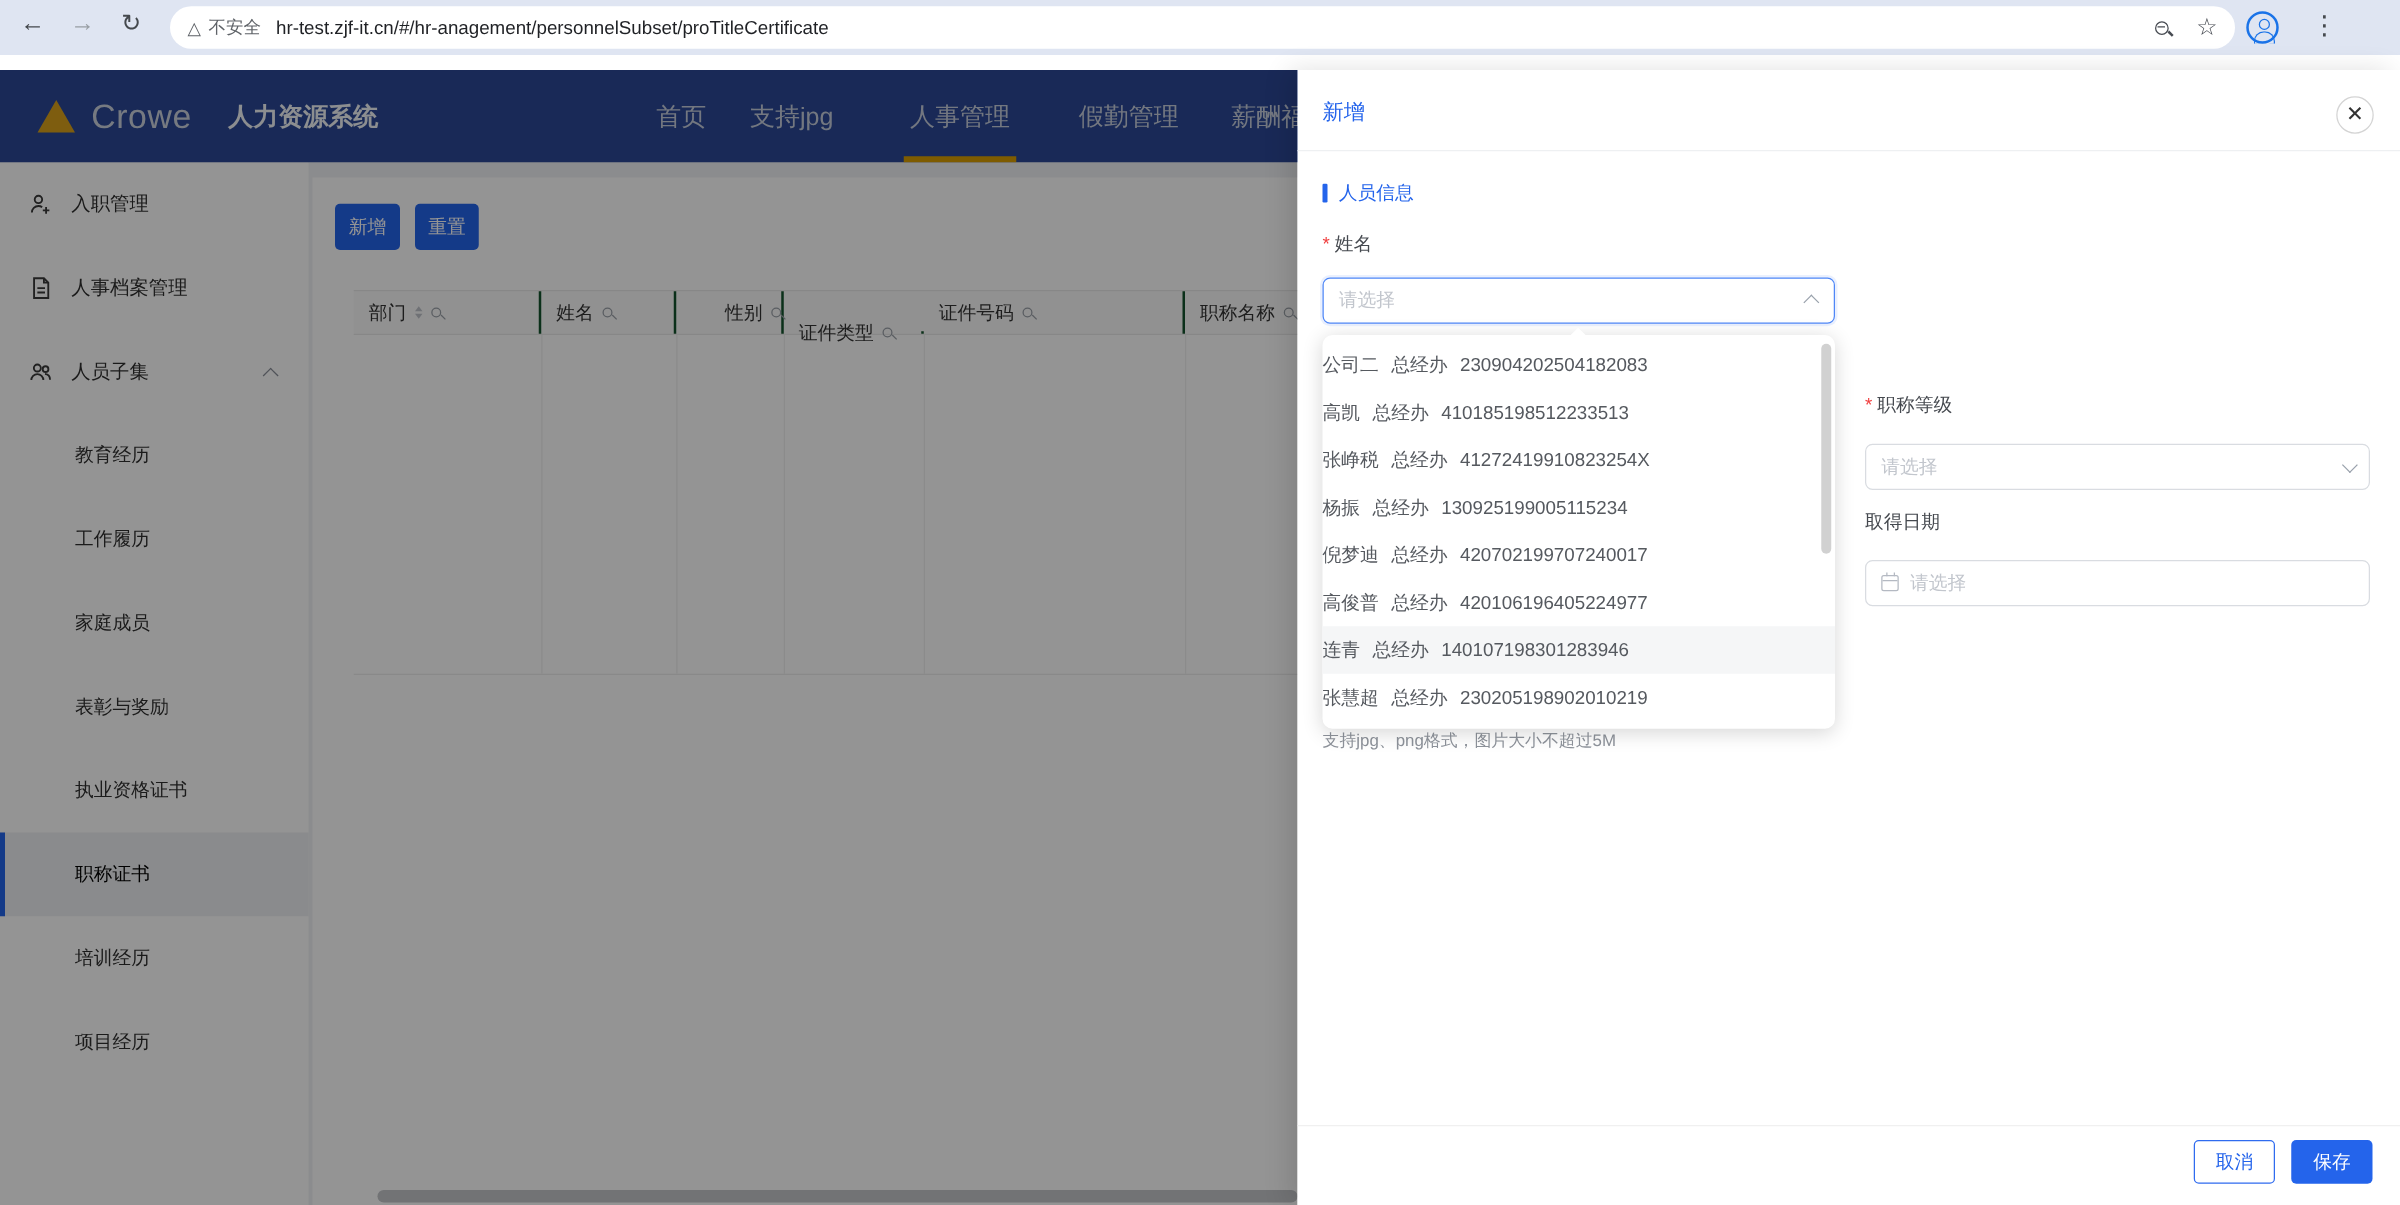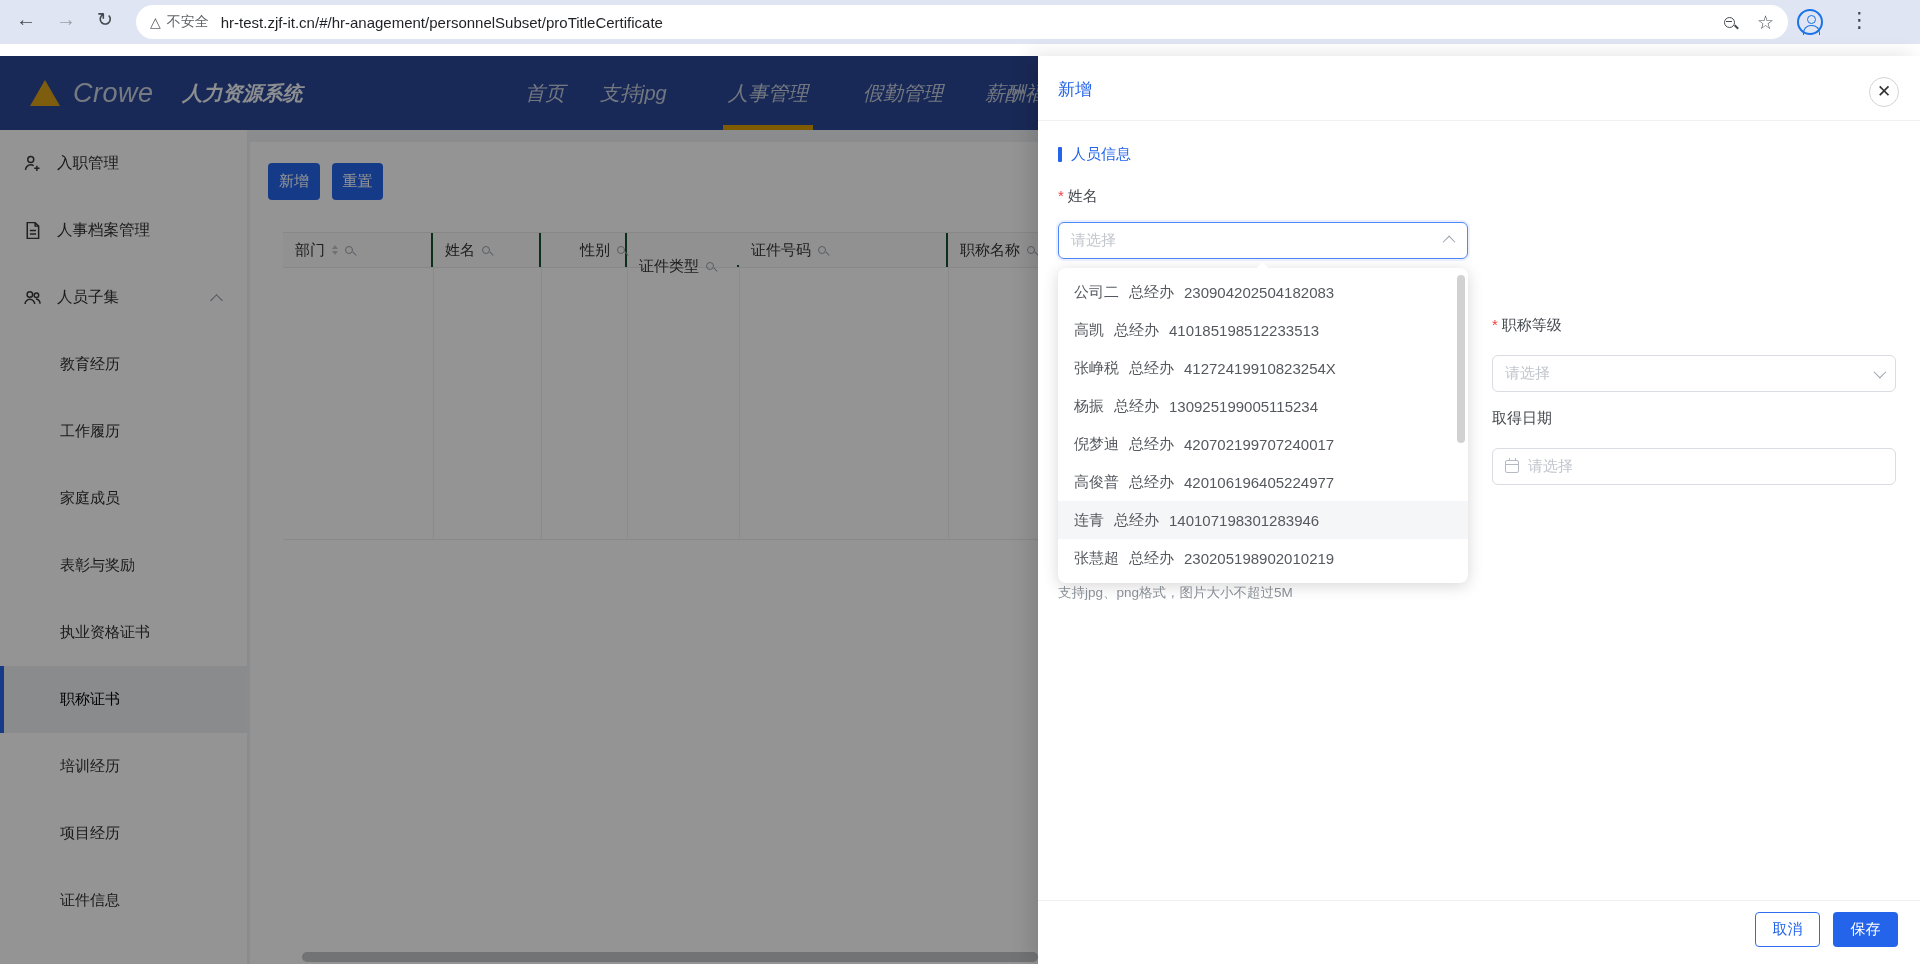--- a/index.html
+++ b/index.html
@@ -23,21 +23,21 @@
   .zoomout::after { content:""; position:absolute; width:5px; height:1.8px; background:#474b52; right:-5px; bottom:-1.5px; transform:rotate(45deg); }
   .star { font-size:19px; color:#474b52; line-height:1; }
   .avatar { position:absolute; left:1797px; top:9px; width:26px; height:26px; border:2px solid #1a73e8; border-radius:50%; }
   .avatar::before { content:""; position:absolute; left:7.5px; top:3.5px; width:7px; height:7px; border:1.8px solid #1a73e8; border-radius:50%; }
   .avatar::after { content:""; position:absolute; left:3.5px; top:13.5px; width:15px; height:9px; border:1.8px solid #1a73e8; border-bottom:none; border-radius:8px 8px 0 0; }
   .dots { position:absolute; left:1849px; top:8px; font-size:21px; color:#45494e; }
 
   
   .page { position:absolute; left:0; top:56px; width:1920px; height:908px; background:#f0f1f4; }
 
-  .navbar { position:absolute; left:0; top:0; width:1920px; height:74px; background:#2b4896;font-style:italic; }
+  .navbar { position:absolute; left:0; top:0; width:1920px; height:74px; background:#2b4896; }
   .brand { position:absolute; left:30px; top:0; height:74px; display:flex; align-items:center; gap:13px; }
   .logo-tri { width:0; height:0; border-left:15px solid transparent; border-right:15px solid transparent; border-bottom:26px solid #d9a11b; }
   .brand-name { font-size:27px; color:#ccd2de; letter-spacing:.5px; }
   .product { font-size:20px; font-weight:bold; color:#f2f4f8; margin-left:16px; }
   .nav-item { position:absolute; top:0; height:74px; display:flex; align-items:center; font-size:20px; color:#c7cedd; cursor:pointer; }
   .nav-underline { position:absolute; bottom:0; left:50%; transform:translateX(-50%); width:90px; height:5px; background:#d99d00; }
 
   .sidebar { position:absolute; left:0; top:74px; width:247px; bottom:0; background:#fff; }
   .side-item { position:relative; height:67px; display:flex; align-items:center; padding-left:22px; gap:14px;
     font-size:15.5px; color:#303030; cursor:pointer; }
@@ -89,21 +89,21 @@
   .chev { width:9px; height:9px; border-left:1.6px solid #98a0ab; border-top:1.6px solid #98a0ab; flex:0 0 auto; }
   .chev.up { transform:rotate(45deg) translateY(2px); }
   .chev.down { transform:rotate(225deg) translateY(2px); }
   .cal { position:relative; width:14px; height:13px; border:1.3px solid #b4b9c2; border-radius:2px; margin-right:9px; flex:0 0 auto; }
   .cal::before { content:""; position:absolute; left:0; right:0; top:2.6px; border-top:1.3px solid #b4b9c2; }
   .cal::after { content:""; position:absolute; top:-3.4px; left:2.5px; width:1.6px; height:3.4px; background:#b4b9c2; box-shadow:6px 0 #b4b9c2; }
   .hint { position:absolute; left:20px; top:530px; font-size:13.5px; color:#8e939b; line-height:14px; }
   .dropdown { position:absolute; left:20px; top:212px; width:410px; height:315px; background:#fff; border-radius:8px;
     box-shadow:0 3px 16px rgba(0,0,0,.16); z-index:8; padding-top:5px; }
   .notch { position:absolute; left:200px; top:-4px; width:9px; height:9px; background:#fff; transform:rotate(45deg); }
-  .opt { height:38px; display:flex; align-items:center; gap:10px; padding:0 16px; font-size:15px; color:#55595f; cursor:pointer; }
+  .opt { height:38px; display:flex; align-items:center; gap:10px; padding:0 0; font-size:15px; color:#55595f; cursor:pointer; }
   .opt.hover { background:#f5f6f7; }
   .dd-scroll { position:absolute; right:3px; top:7px; width:8px; height:168px; border-radius:4px; background:rgba(0,0,0,.18); }
   .d-footer { position:absolute; left:0; right:0; bottom:0; height:64px; border-top:1px solid #f0f0f0; }
   .btn-cancel { position:absolute; left:717px; top:856px; width:65px; height:35px; }
   .btn-save { position:absolute; left:795px; top:856px; width:65px; height:35px; }
 </style>
 </head>
 <body>
 
 <div class="screen">
@@ -201,23 +201,20 @@
         </div>
         <div class="side-item child sel">
           <span>职称证书</span>
         </div>
         <div class="side-item child">
           <span>培训经历</span>
         </div>
         <div class="side-item child">
           <span>项目经历</span>
         </div>
-        <div class="side-item child">
-          <span>证件信息</span>
-        </div>
       </div>
 
     <div class="content">
       <div class="card">
         <button class="btn primary btn-add">新增</button>
         <button class="btn primary btn-reset">重置</button>
         <div class="thead" id="thead">
             <div class="th" style="width: 150px;">
               <span>部门</span>
               <span class="sort">

